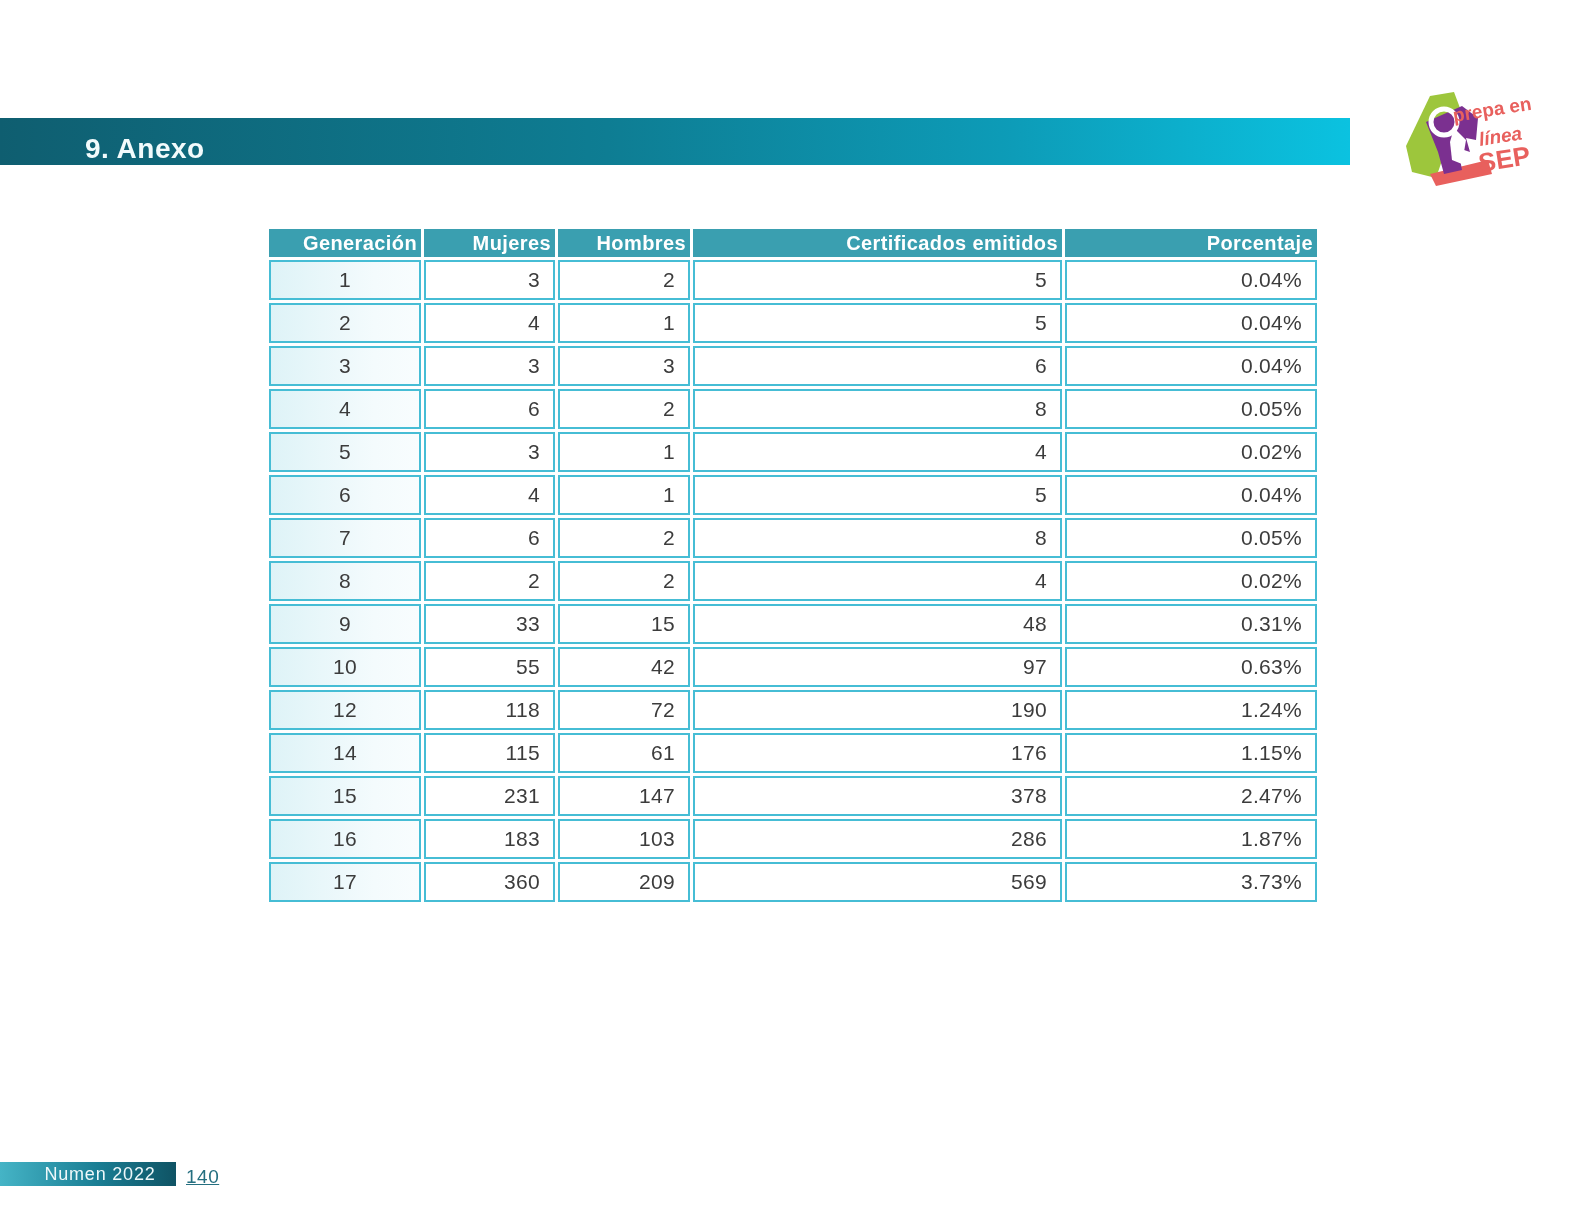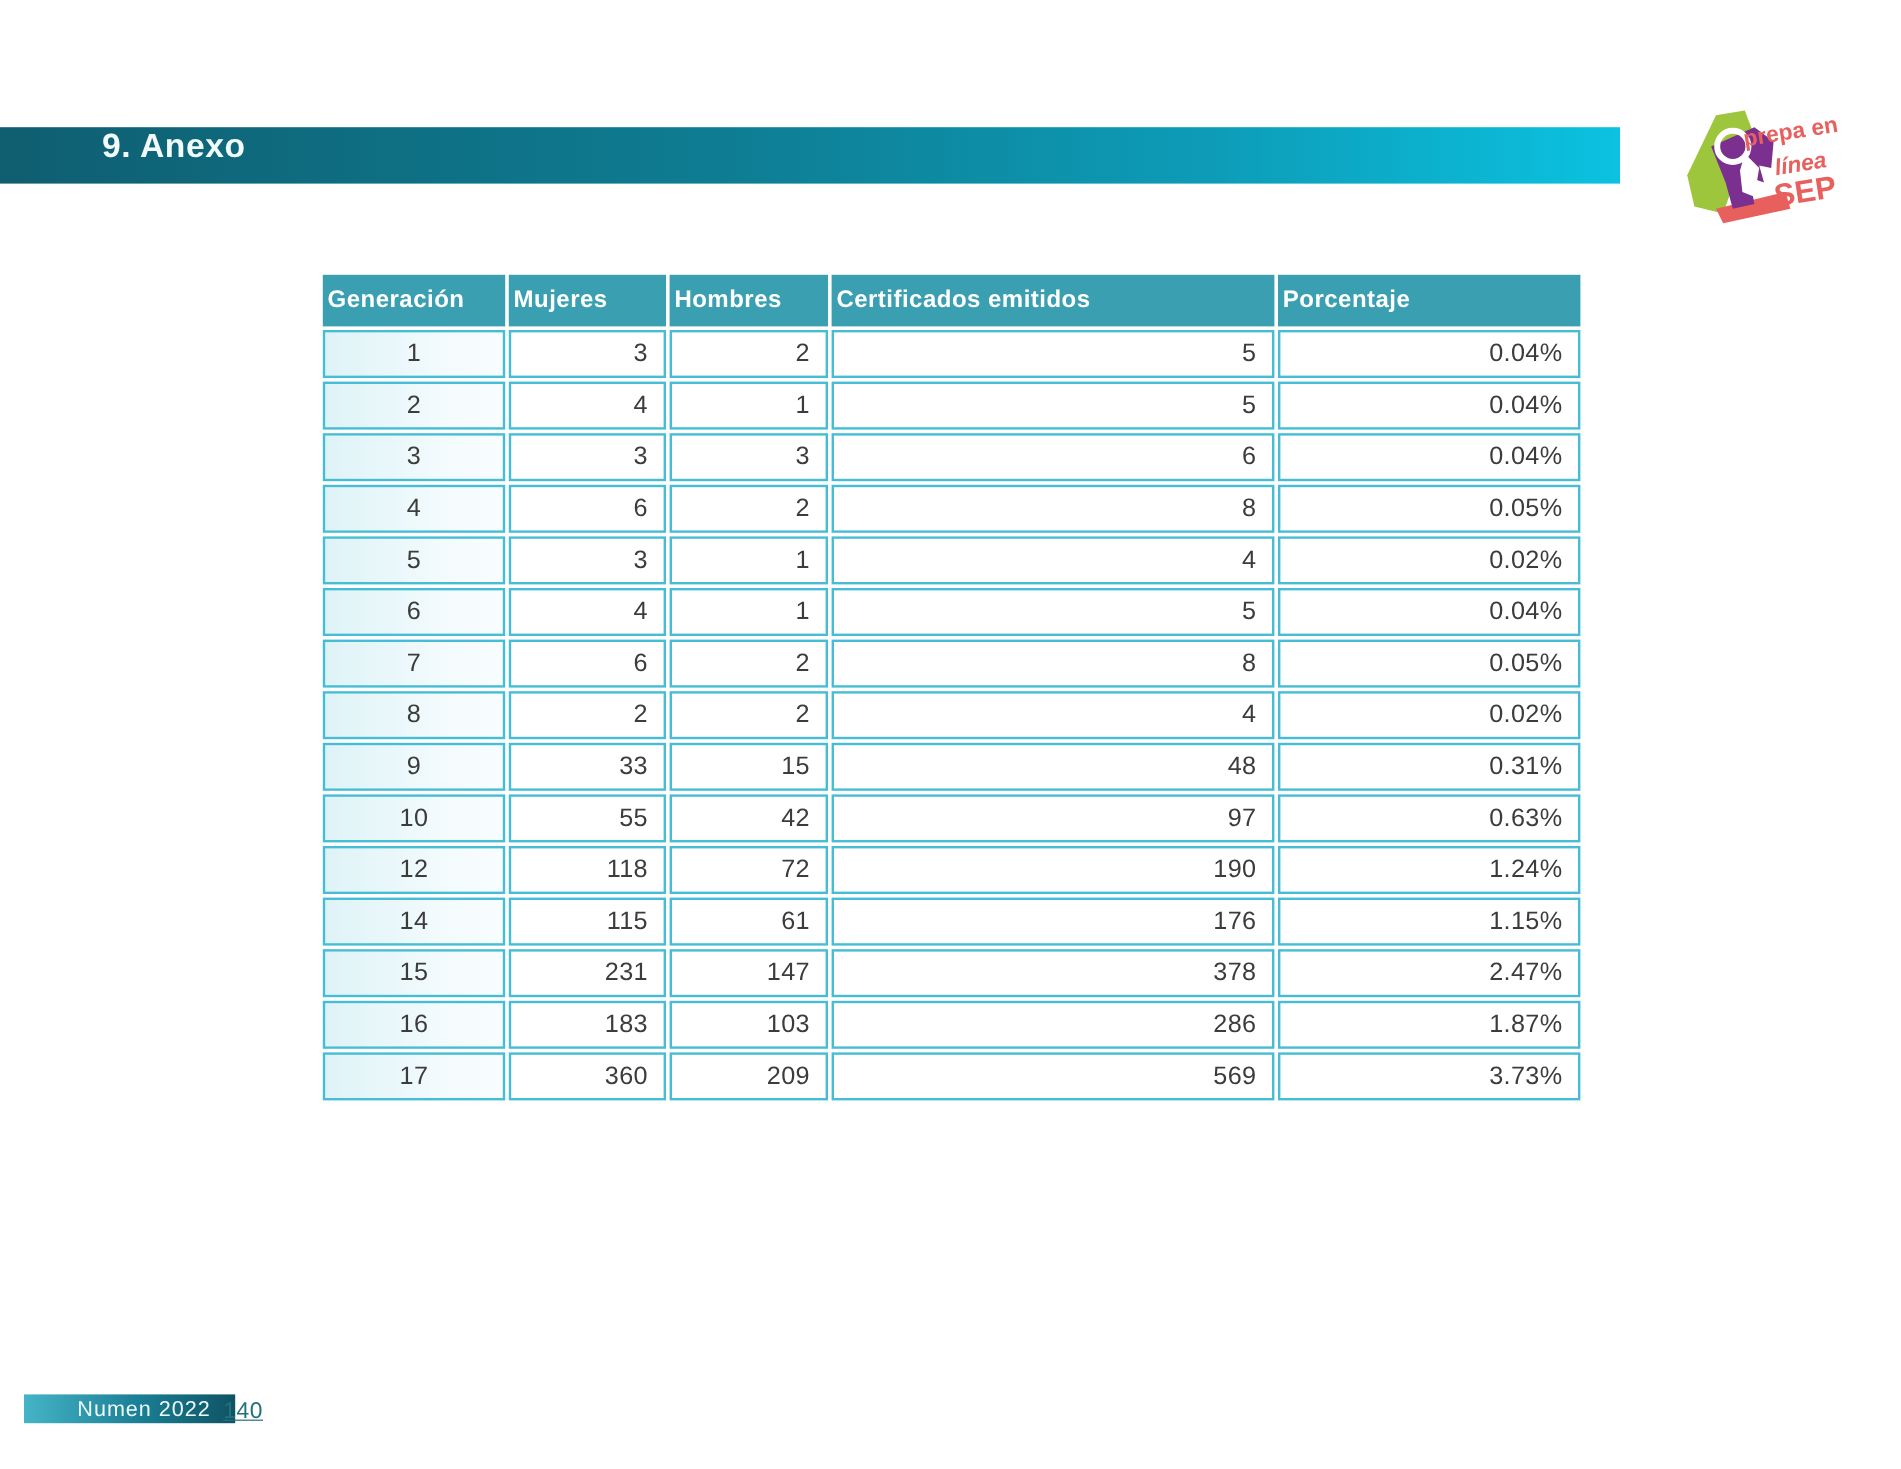--- a/index.html
+++ b/index.html
@@ -2,57 +2,57 @@
 <html><head>
 <meta charset="utf-8">
 <style>
   * { margin: 0; padding: 0; box-sizing: border-box; }
   html, body { width: 1584px; height: 1224px; background: #ffffff; overflow: hidden;
     font-family: "Liberation Sans", sans-serif; }
   .page { position: relative; width: 1584px; height: 1224px; background: #fff; }
 
   
   .header-bar {
-    position: absolute; top: 106px; left: 0; width: 1350px; height: 47px;
+    position: absolute; top: 118px; left: 0; width: 1350px; height: 47px;
     background: linear-gradient(90deg, #0f5e70 0%, #0e7d93 45%, #0d9cb8 75%, #0bc2e0 100%);
-    display: flex; align-items: flex-start;
+    display: flex; align-items: flex-end;
   }
   .header-title {
     color: #f2fbfc; font-size: 28px; font-weight: bold; letter-spacing: 0.5px;
     padding-left: 85px;
   }
 
   
   .logo { position: absolute; top: 82px; left: 1392px; width: 148px; height: 112px; }
 
   
   .table-wrap { position: absolute; top: 226px; left: 266px; width: 1042px; }
   table.data-table {
     width: 1042px; border-collapse: separate; border-spacing: 3px;
     table-layout: fixed;
   }
   th {
     background: #3a9fb0; color: #ffffff; font-weight: bold; font-size: 20px;
-    height: 43px; text-align: left; letter-spacing: 0.4px; padding: 0 4px;
+    height: 28px; text-align: right; letter-spacing: 0.4px; padding: 0 4px;
   }
   td {
     border: 2px solid #46bdd5; background: #ffffff; color: #3c3c3c;
     font-size: 21px; font-weight: 300; height: 40px; padding: 0 13px 0 4px;
     text-align: right; letter-spacing: 0.3px;
   }
   td.gen {
     background: linear-gradient(90deg, #def3f7 0%, #f4fbfd 70%, #f8fdfe 100%);
     text-align: center; padding: 0 4px;
   }
 
   
   .footer-bar {
     position: absolute; top: 1162px; left: 0; width: 176px; height: 24px;
     background: linear-gradient(90deg, #45b4c6 0%, #1a7e94 55%, #0f5364 100%);
-    display: flex; align-items: center; justify-content: center; margin-left: 20px;
+    display: flex; align-items: center; justify-content: center;
   }
   .footer-label { color: #eef8fa; font-size: 18px; letter-spacing: 0.8px; padding-left: 24px; }
   .page-number {
     position: absolute; top: 1166px; left: 186px; color: #256f80; font-size: 19px;
     letter-spacing: 0.5px;
     text-decoration: underline;
   }
 </style>
 </head>
 <body>

